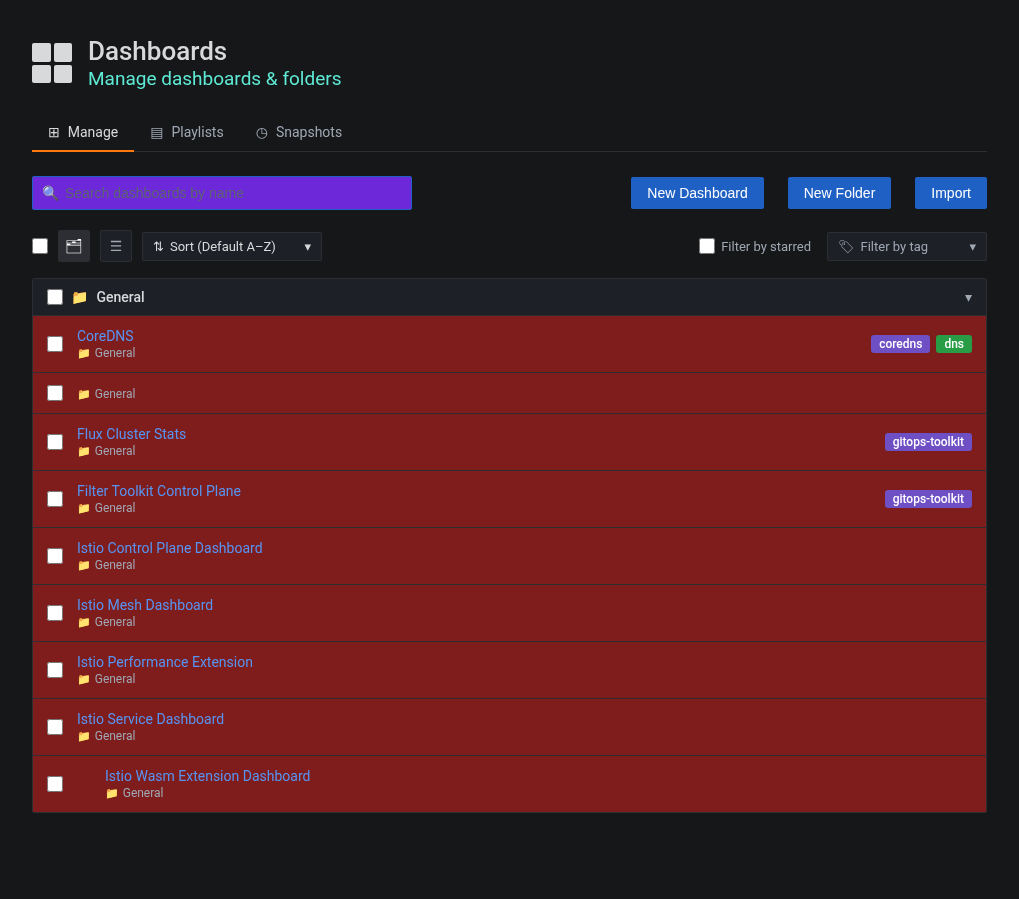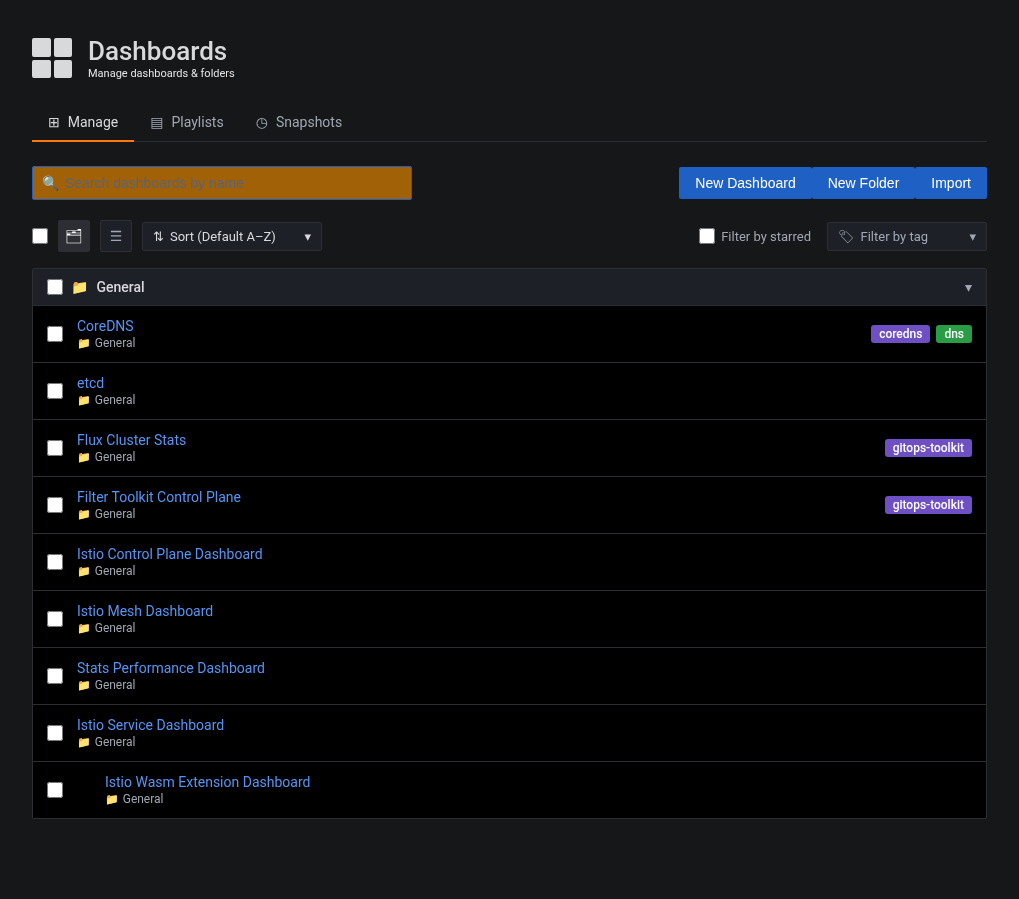--- a/index.html
+++ b/index.html
@@ -40,22 +40,22 @@
     }
 
     .header-text h1 {
       font-size: 26px;
       font-weight: 500;
       color: #d8d9da;
       line-height: 1.2;
     }
 
     .header-text p {
-      font-size: 11px;
-      color: #e5e5e5;
+      font-size: 19px;
+      color: #5eead4;
       text-align: right;
     }
 
     
     .tabs {
       display: flex;
       border-bottom: 1px solid #2c2e33;
       margin-bottom: 24px;
     }
 
@@ -99,37 +99,37 @@
       position: absolute;
       left: 10px;
       top: 50%;
       transform: translateY(-50%);
       color: #9fa7b3;
       font-size: 14px;
     }
 
     .search-input {
       width: 100%;
-      background: #a16207;
+      background: #6d28d9;
       border: 1px solid #1f60c4;
       border-radius: 2px;
       padding: 8px 12px 8px 32px;
       color: #d8d9da;
       font-size: 14px;
       outline: none;
     }
 
     .search-input::placeholder {
       color: #5c6370;
     }
 
     .toolbar-right {
       display: flex;
       align-items: center;
-      gap: 0;
+      gap: 24px;
       margin-left: auto;
       padding-left: 7px;
     }
 
     .btn {
       padding: 8px 16px;
       border-radius: 2px;
       border: none;
       cursor: pointer;
       font-size: 14px;
@@ -260,21 +260,21 @@
       color: #9fa7b3;
       cursor: pointer;
       font-size: 14px;
     }
 
     .dashboard-row {
       display: flex;
       align-items: center;
       padding: 12px 14px;
       border-bottom: 1px solid #2c2e33;
-      background: #000000;
+      background: #7f1d1d;
     }
 
     .dashboard-row:last-child {
       border-bottom: none;
       gap: 28px;
     }
 
     .row-checkbox {
       width: 16px;
       height: 16px;
@@ -426,21 +426,20 @@
         </div>
       </div>
       <div class="tags">
             <span class="tag tag-purple">coredns</span>
             <span class="tag tag-green">dns</span>
           </div>
     </div>
         <div class="dashboard-row">
       <input type="checkbox" class="row-checkbox" style="">
       <div class="dashboard-info">
-        <div class="dashboard-name">etcd</div>
         <div class="dashboard-folder">
           <span class="dashboard-folder-icon">📁</span>
           <span>General</span>
         </div>
       </div>
 
     </div>
         <div class="dashboard-row">
       <input type="checkbox" class="row-checkbox" style="">
       <div class="dashboard-info">
@@ -485,21 +484,21 @@
         <div class="dashboard-folder">
           <span class="dashboard-folder-icon">📁</span>
           <span>General</span>
         </div>
       </div>
 
     </div>
         <div class="dashboard-row">
       <input type="checkbox" class="row-checkbox" style="">
       <div class="dashboard-info">
-        <div class="dashboard-name">Stats Performance Dashboard</div>
+        <div class="dashboard-name">Istio Performance Extension</div>
         <div class="dashboard-folder">
           <span class="dashboard-folder-icon">📁</span>
           <span>General</span>
         </div>
       </div>
 
     </div>
         <div class="dashboard-row">
       <input type="checkbox" class="row-checkbox" style="">
       <div class="dashboard-info">

